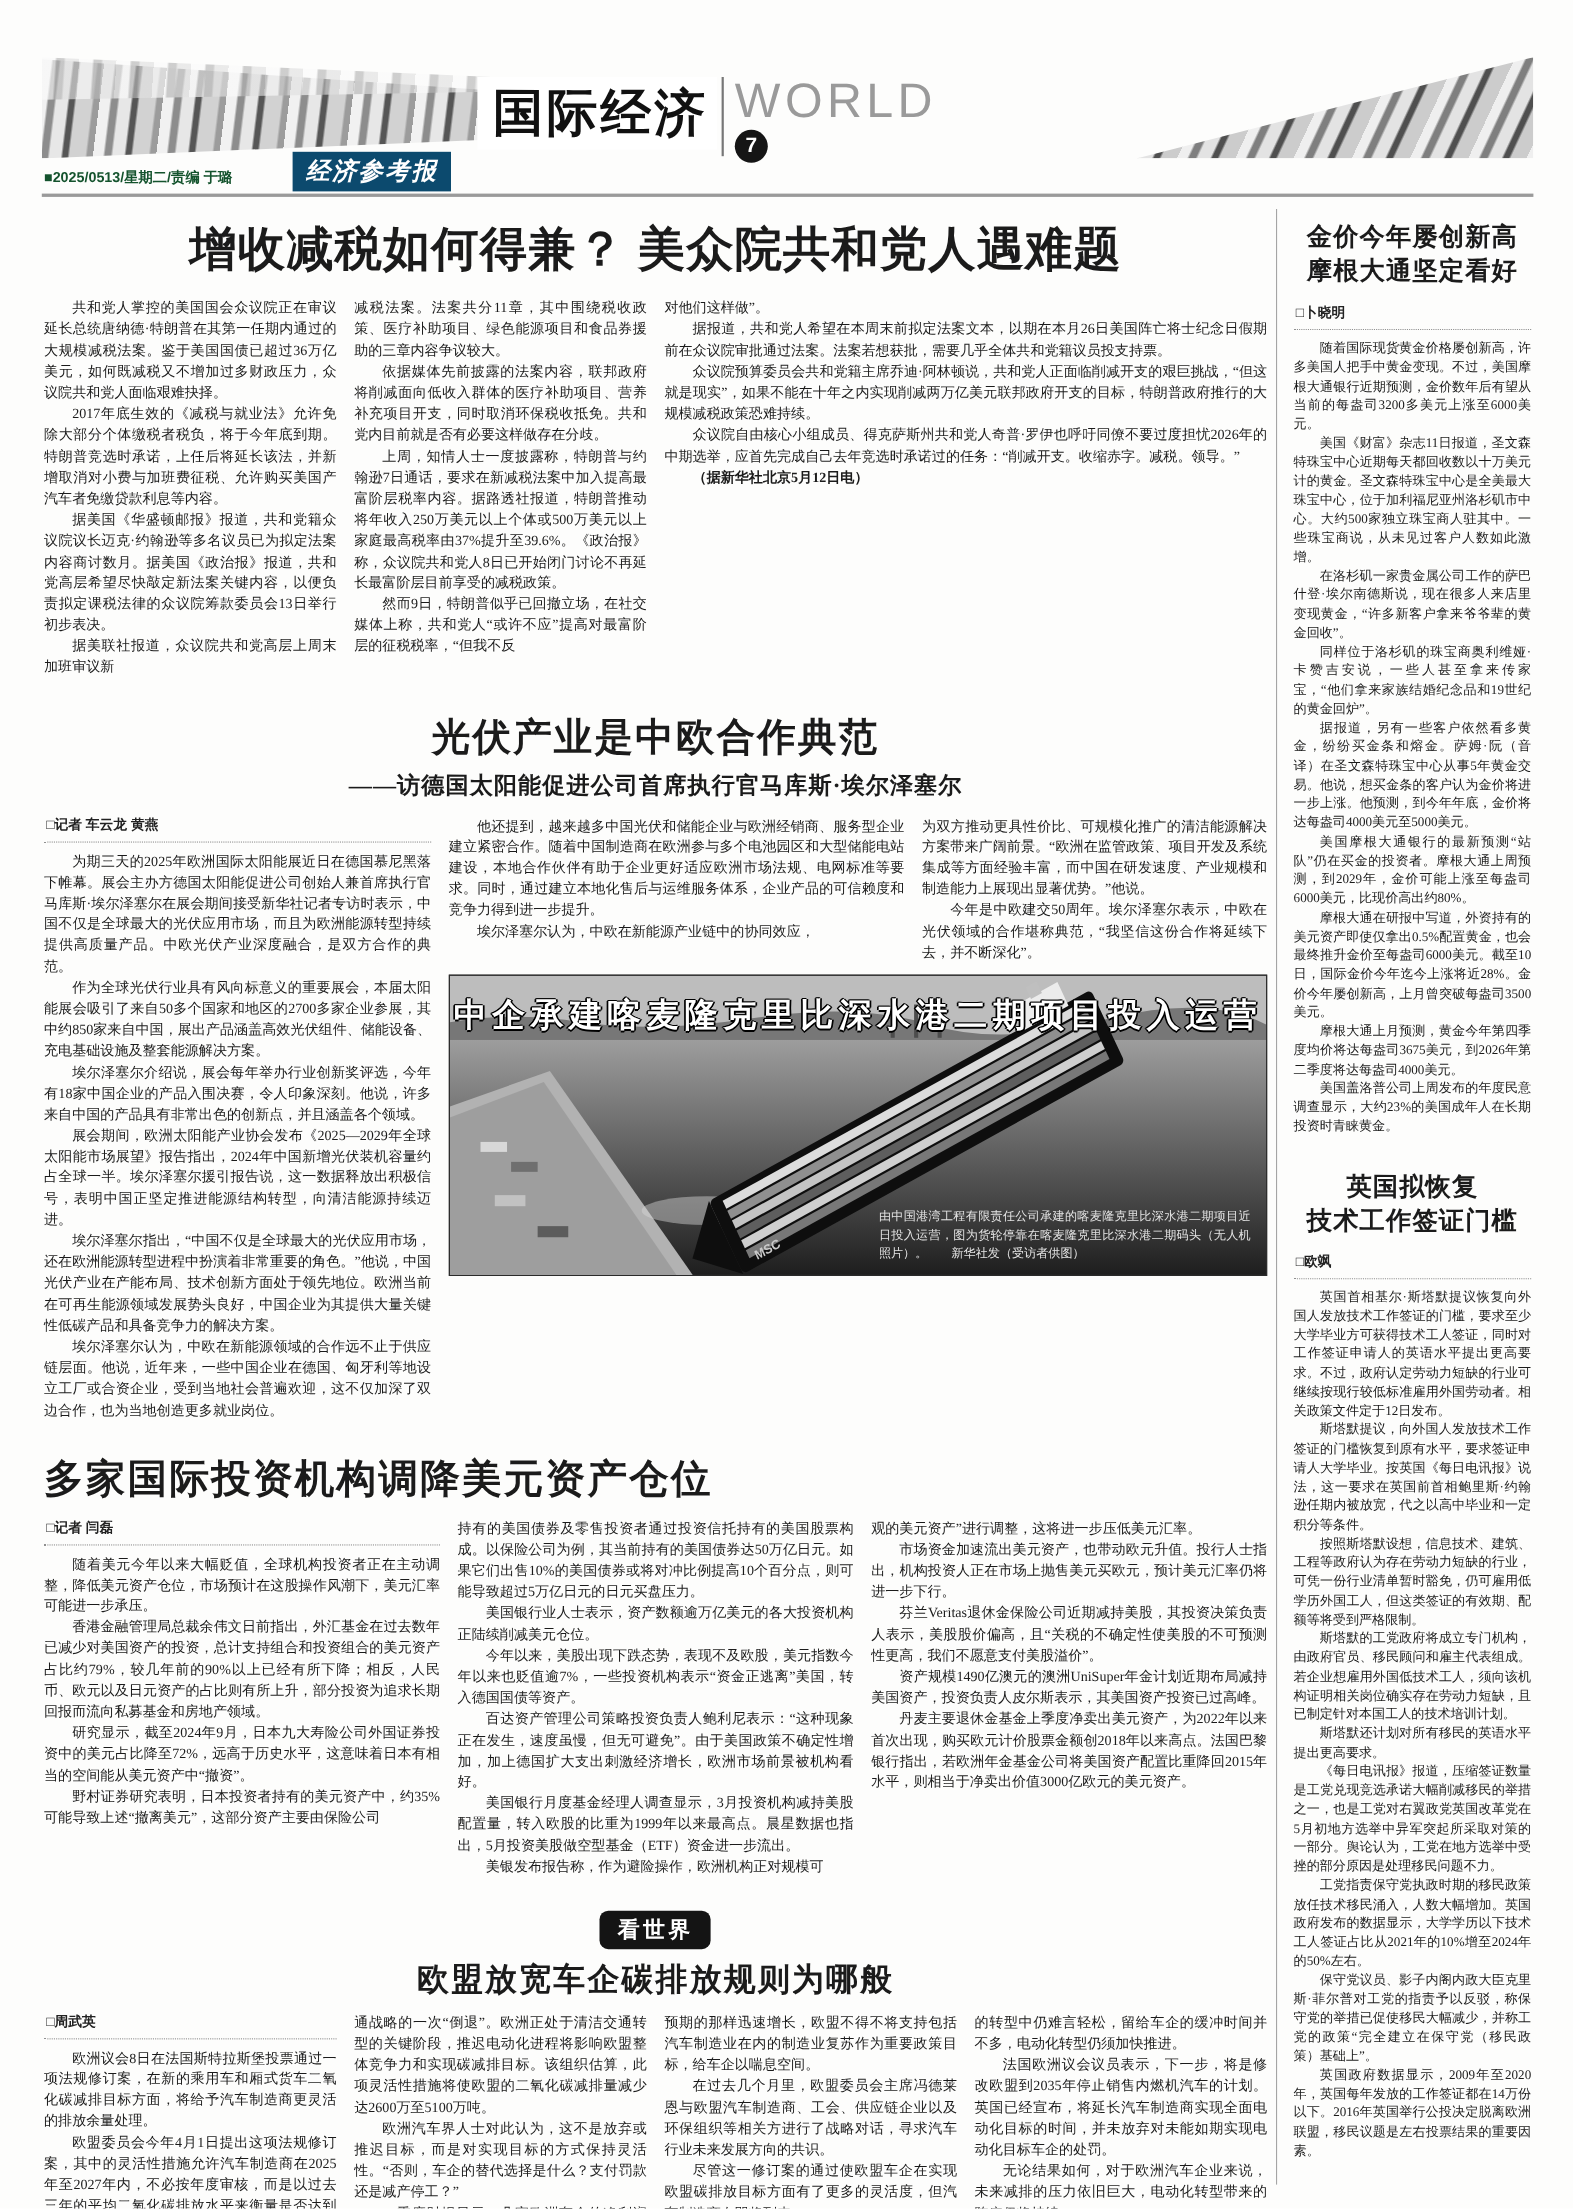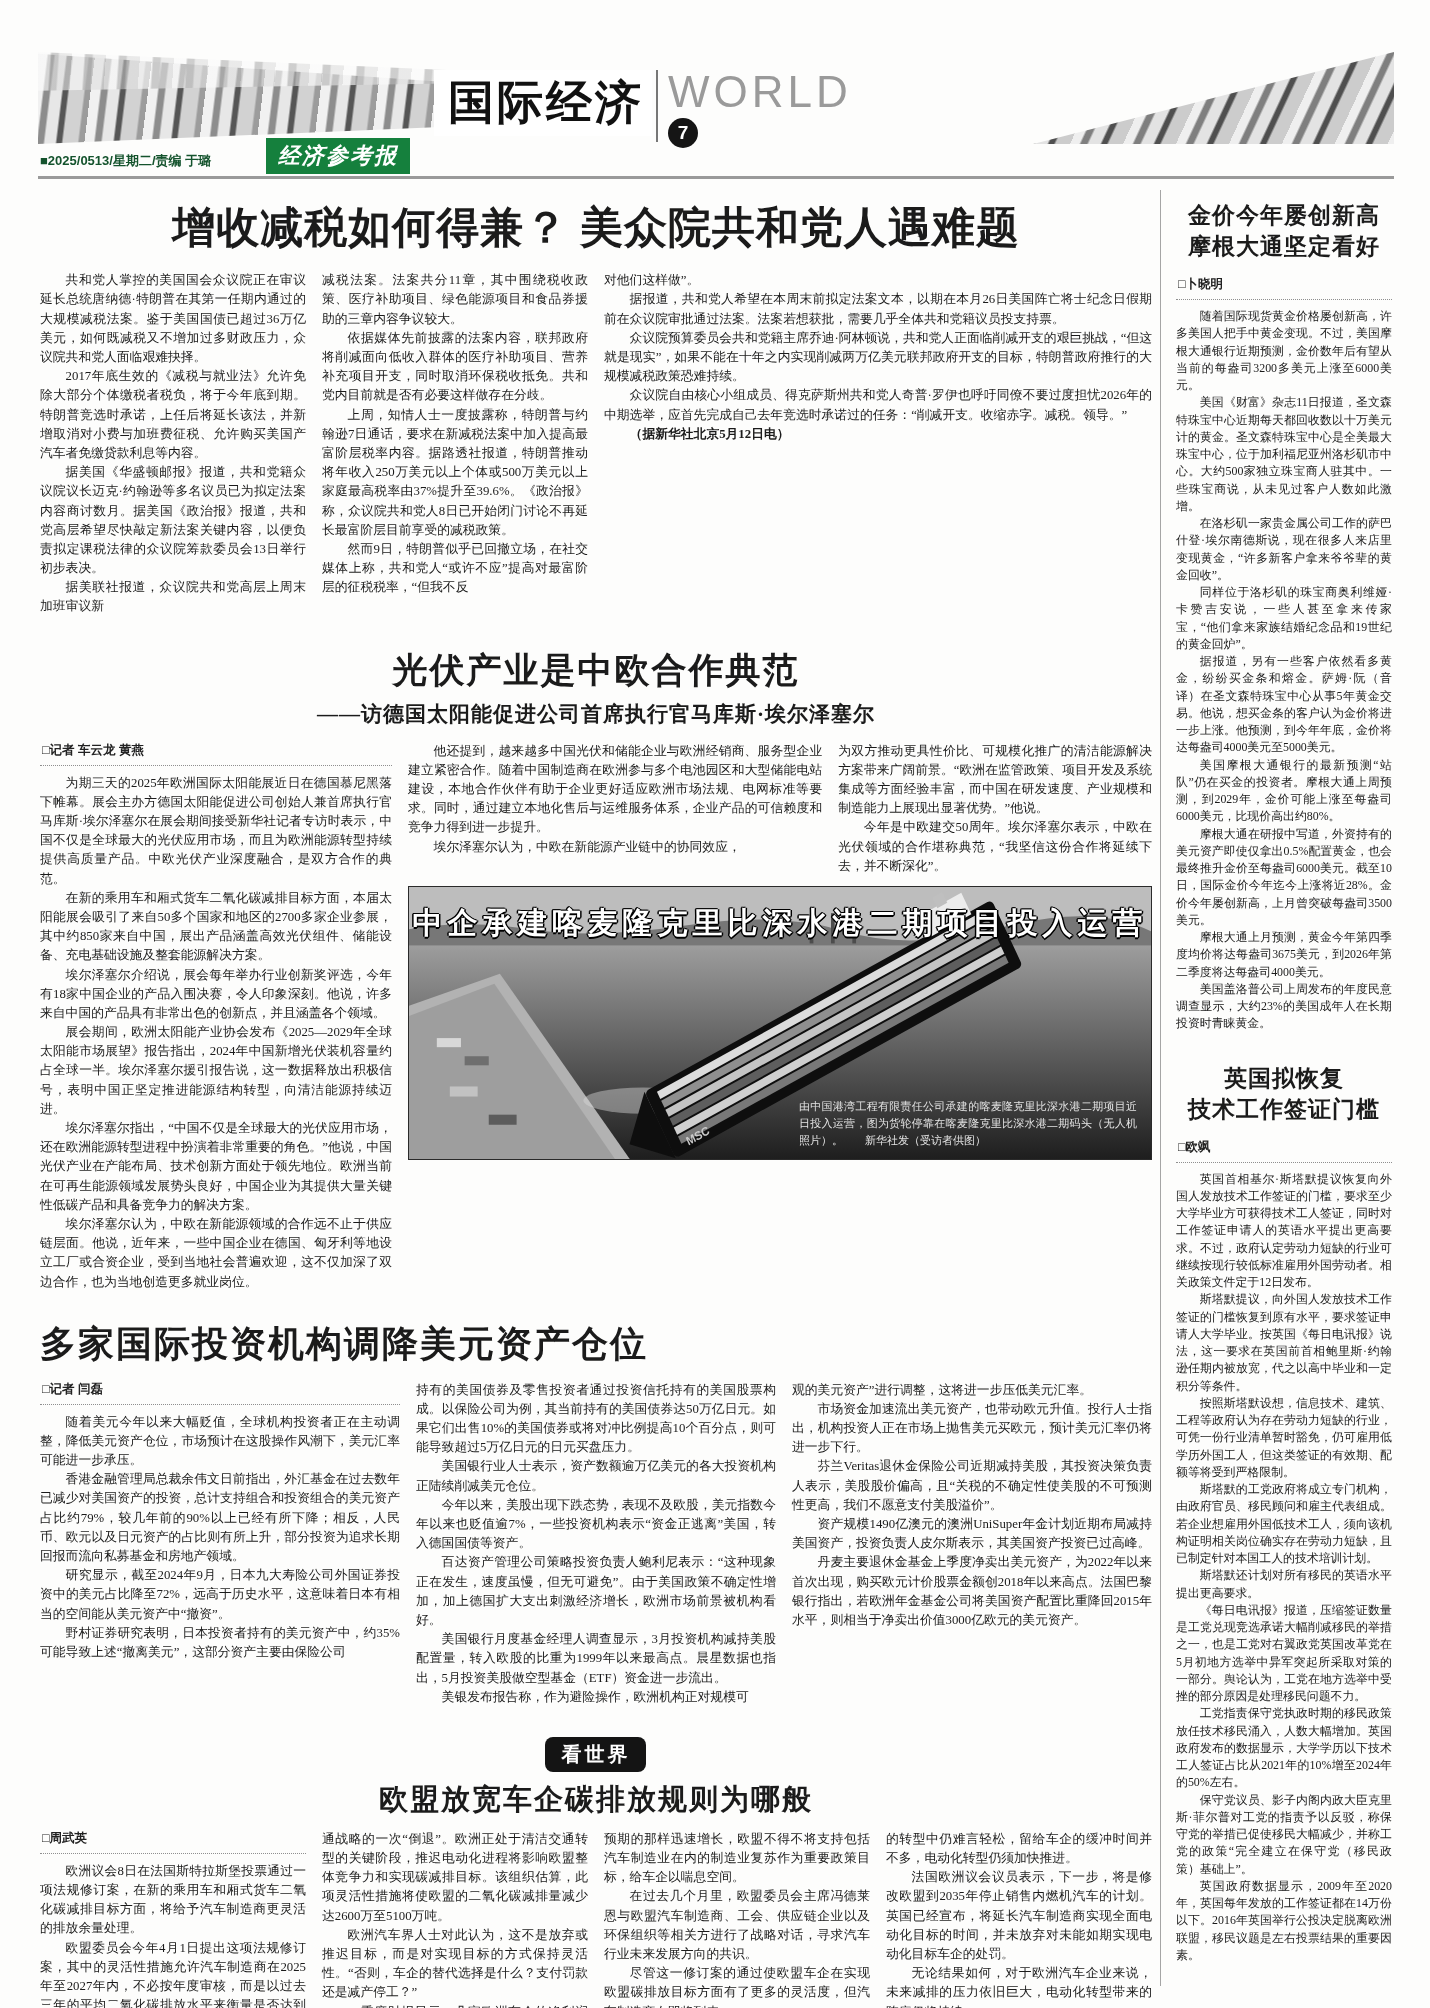--- a/index.html
+++ b/index.html
@@ -20,21 +20,21 @@
   .banner-title{position:absolute;left:396px;top:18px;display:flex;align-items:flex-start;background:transparent;justify-content:flex-end;}
   .title-cn{font-family:"Liberation Sans",sans-serif;font-weight:bold;font-size:46px;letter-spacing:3px;color:#111;background:#fff;padding:2px 8px 2px 14px;}
   .title-sep{width:2px;height:72px;background:#777;margin:0 10px 0 4px;}
   .title-en-wrap{display:flex;flex-direction:column;align-items:flex-start;}
   .title-en{font-family:"Liberation Sans",sans-serif;font-weight:300;font-size:44px;letter-spacing:4px;color:#9a9a9a;line-height:1;}
   .pageno{margin-top:4px;width:30px;height:30px;border-radius:50%;background:#151515;color:#fff;
           font-family:"Liberation Sans",sans-serif;font-size:19px;font-weight:bold;display:flex;align-items:center;justify-content:center;}
   
   .dateline-row{position:absolute;top:140px;left:40px;right:38px;height:34px;}
   .edition{position:absolute;left:0;bottom:4px;font-family:"Liberation Sans",sans-serif;font-size:13px;color:#14532d;font-weight:bold;}
-  .masthead{position:absolute;left:226px;bottom:0;background:#15803d;color:#fff;padding:3px 12px;
+  .masthead{position:absolute;left:226px;bottom:0;background:#0c4a6e;color:#fff;padding:3px 12px;
             font-family:"DejaVu Serif",serif;font-style:italic;font-weight:bold;font-size:22px;letter-spacing:2px;}
   .header-rule{position:absolute;top:176px;left:38px;right:36px;height:3px;background:#9a9a9a;}
   .vrule{position:absolute;left:1160px;top:190px;height:1796px;width:1px;background:#a5a5a5;}
   
   .main{position:absolute;left:40px;top:190px;width:1112px;}
   .sidebar{position:absolute;left:1176px;top:196px;width:216px;}
   .cols{display:flex;gap:16px;}
   .col{flex:1;min-width:0;}
   .col p, .sb-body p{margin:0;text-align:justify;text-indent:2em;font-size:12.8px;line-height:1.5;}
   .col p.cont, .sb-body p.cont{text-indent:0;}
@@ -127,21 +127,21 @@
     </section>
 
     <section>
       <h2 class="h-solar">光伏产业是中欧合作典范</h2>
       <div class="h-solar-sub">——访德国太阳能促进公司首席执行官马库斯·埃尔泽塞尔</div>
       <div class="solar-row">
         <div class="solar-c1 col">
           <div class="byline">□记者 车云龙 黄燕</div>
           <div>
               <p>为期三天的2025年欧洲国际太阳能展近日在德国慕尼黑落下帷幕。展会主办方德国太阳能促进公司创始人兼首席执行官马库斯·埃尔泽塞尔在展会期间接受新华社记者专访时表示，中国不仅是全球最大的光伏应用市场，而且为欧洲能源转型持续提供高质量产品。中欧光伏产业深度融合，是双方合作的典范。</p>
-              <p>在新的乘用车和厢式货车二氧化碳减排目标方面，本届太阳能展会吸引了来自50多个国家和地区的2700多家企业参展，其中约850家来自中国，展出产品涵盖高效光伏组件、储能设备、充电基础设施及整套能源解决方案。</p>
+              <p>作为全球光伏行业具有风向标意义的重要展会，本届太阳能展会吸引了来自50多个国家和地区的2700多家企业参展，其中约850家来自中国，展出产品涵盖高效光伏组件、储能设备、充电基础设施及整套能源解决方案。</p>
               <p>埃尔泽塞尔介绍说，展会每年举办行业创新奖评选，今年有18家中国企业的产品入围决赛，令人印象深刻。他说，许多来自中国的产品具有非常出色的创新点，并且涵盖各个领域。</p>
               <p>展会期间，欧洲太阳能产业协会发布《2025—2029年全球太阳能市场展望》报告指出，2024年中国新增光伏装机容量约占全球一半。埃尔泽塞尔援引报告说，这一数据释放出积极信号，表明中国正坚定推进能源结构转型，向清洁能源持续迈进。</p>
               <p>埃尔泽塞尔指出，“中国不仅是全球最大的光伏应用市场，还在欧洲能源转型进程中扮演着非常重要的角色。”他说，中国光伏产业在产能布局、技术创新方面处于领先地位。欧洲当前在可再生能源领域发展势头良好，中国企业为其提供大量关键性低碳产品和具备竞争力的解决方案。</p>
               <p>埃尔泽塞尔认为，中欧在新能源领域的合作远不止于供应链层面。他说，近年来，一些中国企业在德国、匈牙利等地设立工厂或合资企业，受到当地社会普遍欢迎，这不仅加深了双边合作，也为当地创造更多就业岗位。</p>
             </div>
         </div>
         <div class="solar-right">
           <div class="solar-top">
             <div class="solar-c2 col">
                 <p>他还提到，越来越多中国光伏和储能企业与欧洲经销商、服务型企业建立紧密合作。随着中国制造商在欧洲参与多个电池园区和大型储能电站建设，本地合作伙伴有助于企业更好适应欧洲市场法规、电网标准等要求。同时，通过建立本地化售后与运维服务体系，企业产品的可信赖度和竞争力得到进一步提升。</p>

